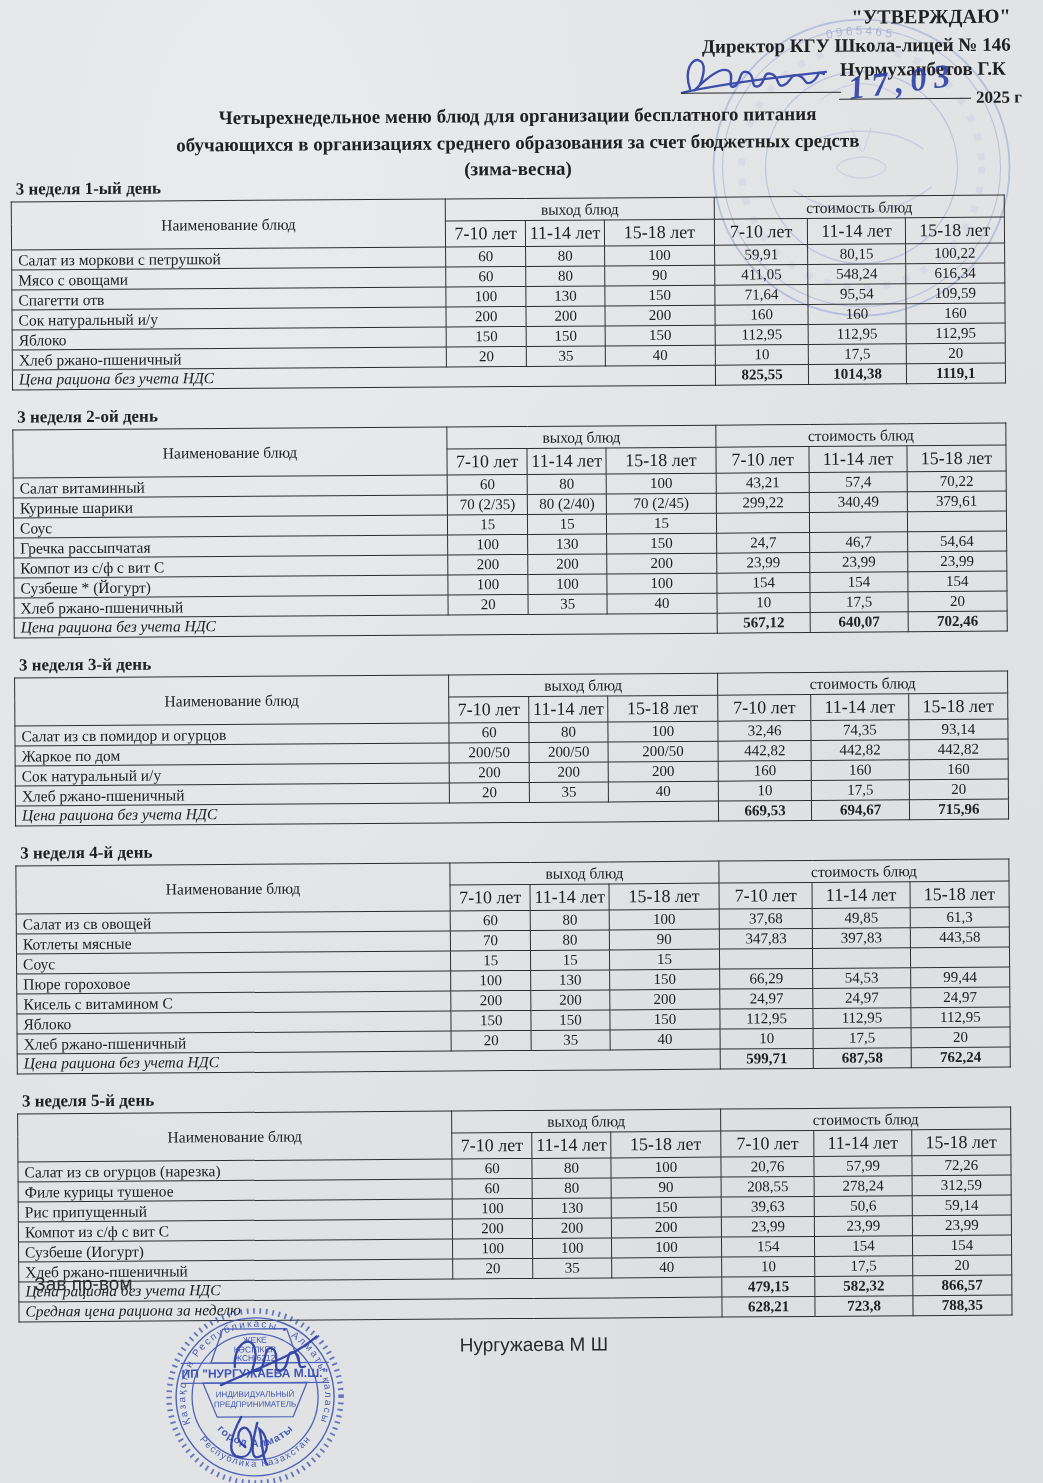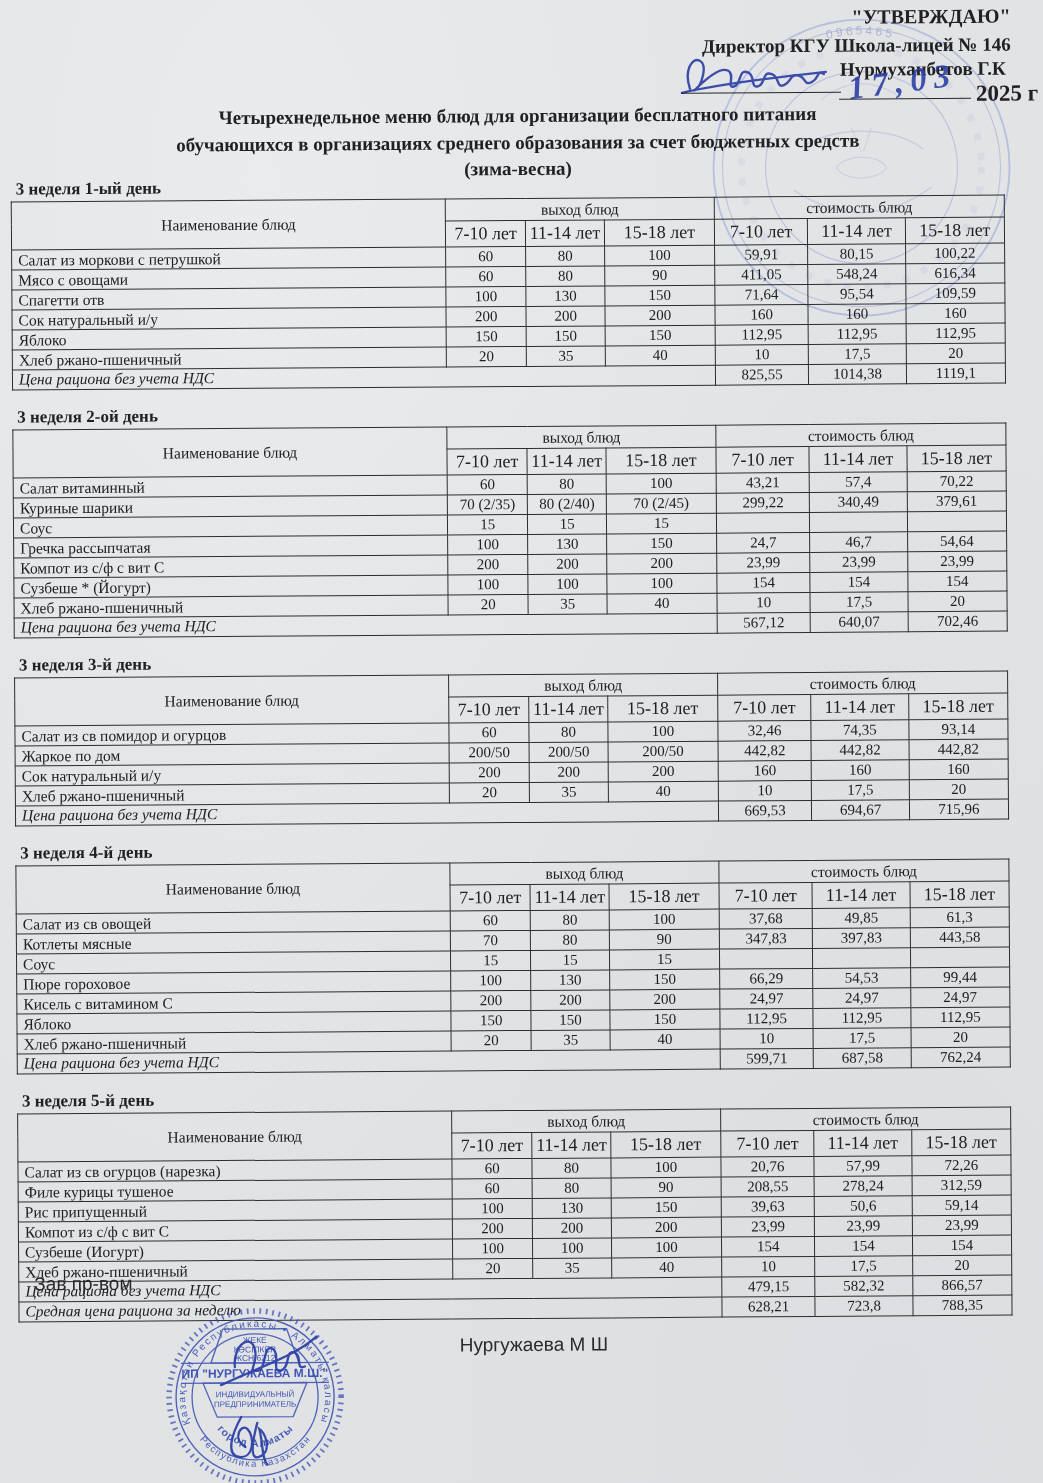--- a/index.html
+++ b/index.html
@@ -18,21 +18,21 @@
     color:var(--ink);
   }
   .content{position:absolute;inset:0;transform:rotate(-0.4deg);transform-origin:50% 45%;}
 
   
   .approve{position:absolute;top:8px;right:28px;font-size:20px;font-weight:bold;}
   .director{position:absolute;top:37px;right:28px;font-size:19px;font-weight:bold;}
   .dname{position:absolute;top:61px;right:33px;font-size:19px;font-weight:bold;}
   .sig-underline{position:absolute;top:94px;left:685px;width:160px;border-bottom:1.6px solid #26262a;}
   .date-underline{position:absolute;top:101px;left:843px;width:132px;border-bottom:1.6px solid #26262a;}
-  .year{position:absolute;top:84px;left:980px;font-size:23px;font-weight:bold;}
+  .year{position:absolute;top:91px;left:980px;font-size:17px;font-weight:bold;}
   .hand-date{
     position:absolute;top:66px;left:852px;font-size:33px;font-weight:bold;font-style:italic;
     color:var(--sig-blue);letter-spacing:7px;transform:rotate(-7deg);opacity:.9;
   }
   .dir-sig{position:absolute;top:50px;left:680px;width:175px;height:52px;}
   .header-stamp{position:absolute;top:10px;left:705px;width:320px;height:320px;}
 
   
   .title{position:absolute;top:103px;left:0;width:100%;text-align:center;
     font-size:19px;font-weight:bold;line-height:1.4;}
@@ -46,21 +46,21 @@
   .c-name{width:43.7%}.c-o1{width:8.1%}.c-o2{width:7.9%}.c-o3{width:11.1%}
   .c-c1{width:9.4%}.c-c2{width:9.8%}.c-c3{width:10%}
   .menu-table thead tr:first-child th{height:19px;}
   .group-h,.name-h{font-weight:normal;font-size:15.5px;text-align:center;}
   .age-h{font-weight:normal;font-size:18px;text-align:center;height:23px;}
   .menu-table tbody tr{height:20px;}
   td.dish{font-size:15.5px;text-align:left;vertical-align:bottom;padding:0 0 1px 6px;line-height:1.05;}
   td.val{font-size:15px;text-align:center;vertical-align:top;padding-top:2px;line-height:1.05;}
   tr.total-row{height:21px;}
   td.total-label{font-size:15.5px;font-style:italic;text-align:left;vertical-align:bottom;padding:0 0 1px 6px;}
-  td.total-val{font-weight:normal;}
+  td.total-val{font-weight:bold;}
 
   
   .f-role1,.f-role2,.f-signer{position:absolute;font-family:"Liberation Sans","DejaVu Sans",sans-serif;font-size:19px;color:#2a2a2c;}
   .f-role1{top:1270px;left:30px;}
   .f-signer{top:1334px;left:455px;}
   .f-role2{top:1480px;left:30px;font-family:Liberation Serif, serif;}
   .footer-stamp{position:absolute;top:1303px;left:158px;width:184px;height:184px;}
   .st{fill:var(--stamp-blue);font-family:"Liberation Sans","DejaVu Sans",sans-serif;}
 </style>
 </head>

